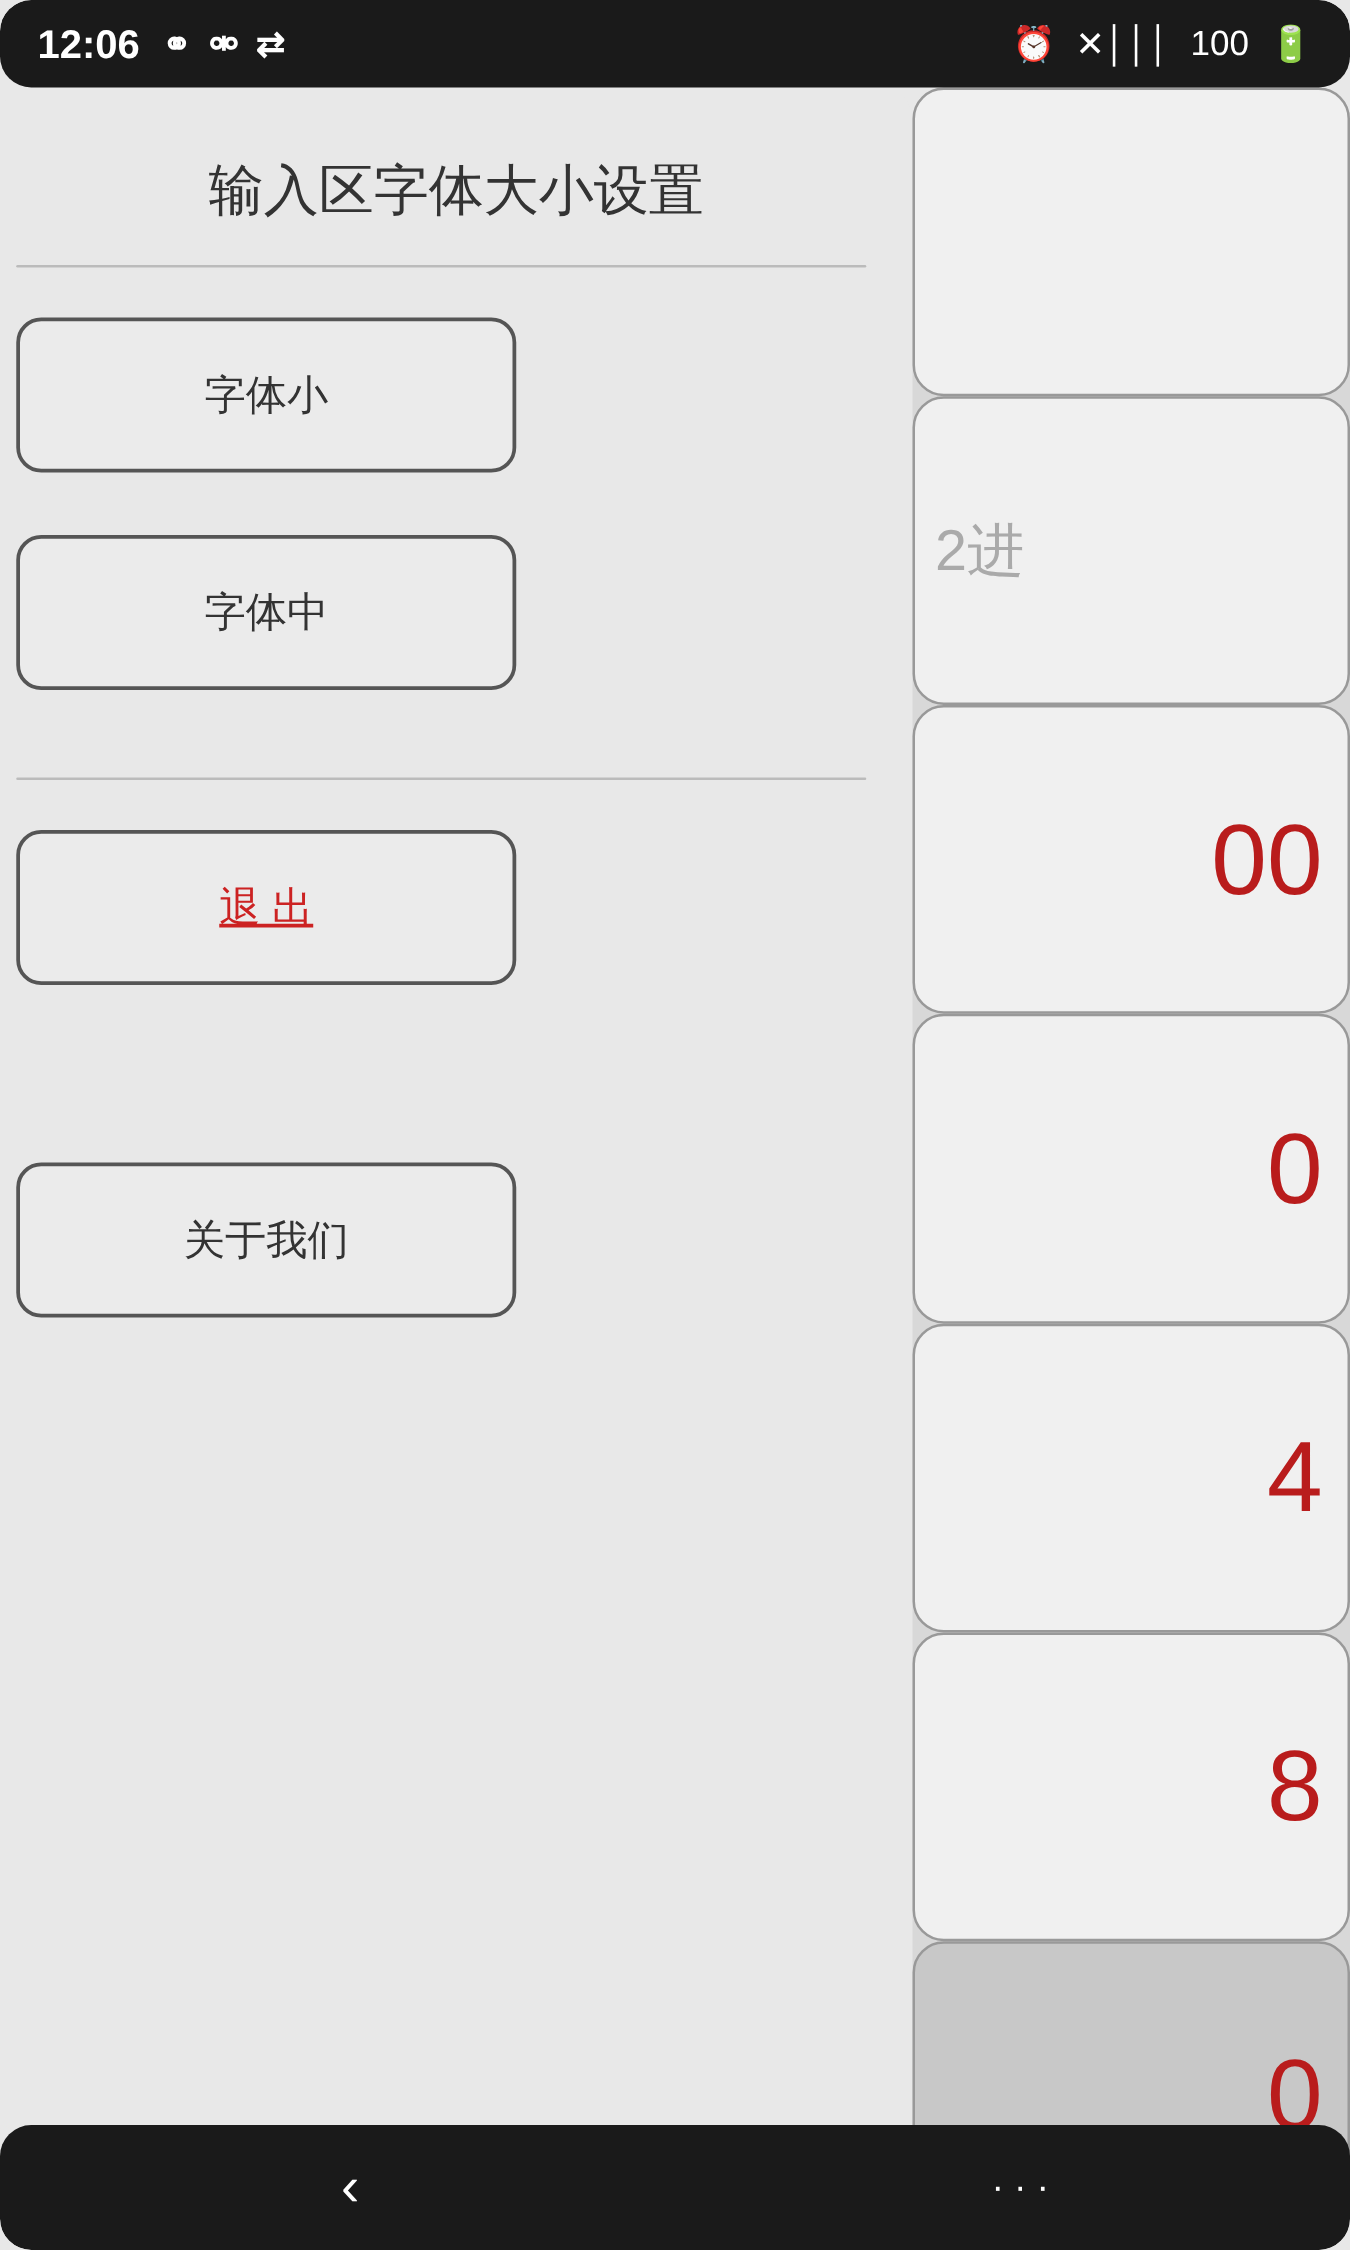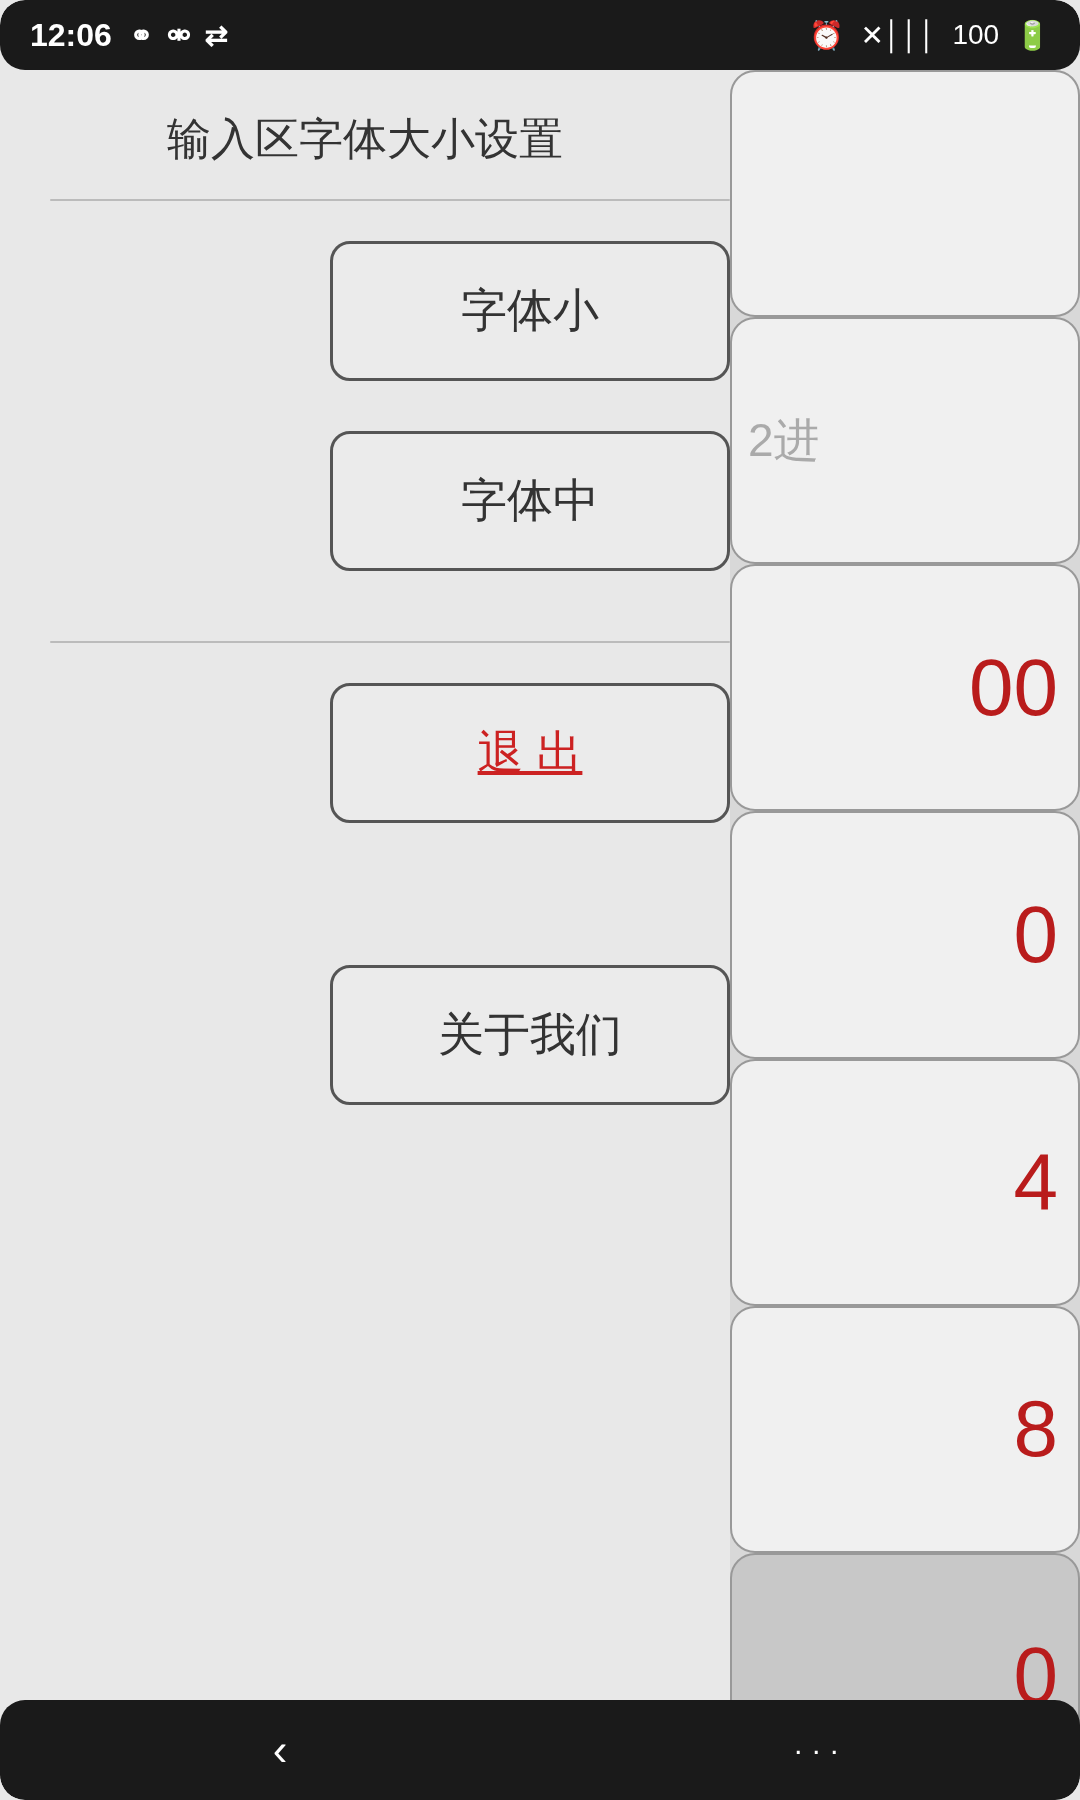--- a/index.html
+++ b/index.html
@@ -61,22 +61,22 @@
       height: 1730px;
     }
 
     
     .left-panel {
       width: 730px;
       height: 100%;
       background: #e8e8e8;
       display: flex;
       flex-direction: column;
-      align-items: flex-end;
-      padding: 0;
+      align-items: flex-start;
+      padding: 13px;
     }
 
     .panel-title {
       width: 100%;
       text-align: center;
       font-size: 44px;
       color: #333;
       padding: 40px 20px 30px;
       font-weight: normal;
     }
@@ -91,25 +91,25 @@
     .divider-bottom {
       width: 680px;
       height: 2px;
       background: #bbb;
       margin-top: 20px;
       margin-bottom: 40px;
     }
 
     .menu-button {
       width: 400px;
-      height: 140px;
+      height: 124px;
       border: 3px solid #555;
       border-radius: 20px;
       background: #ebebeb;
-      font-size: 46px;
+      font-size: 33px;
       color: #333;
       cursor: pointer;
       display: flex;
       align-items: center;
       justify-content: center;
       margin-bottom: 50px;
     }
 
     .menu-button.exit-btn {
       color: #cc2222;

